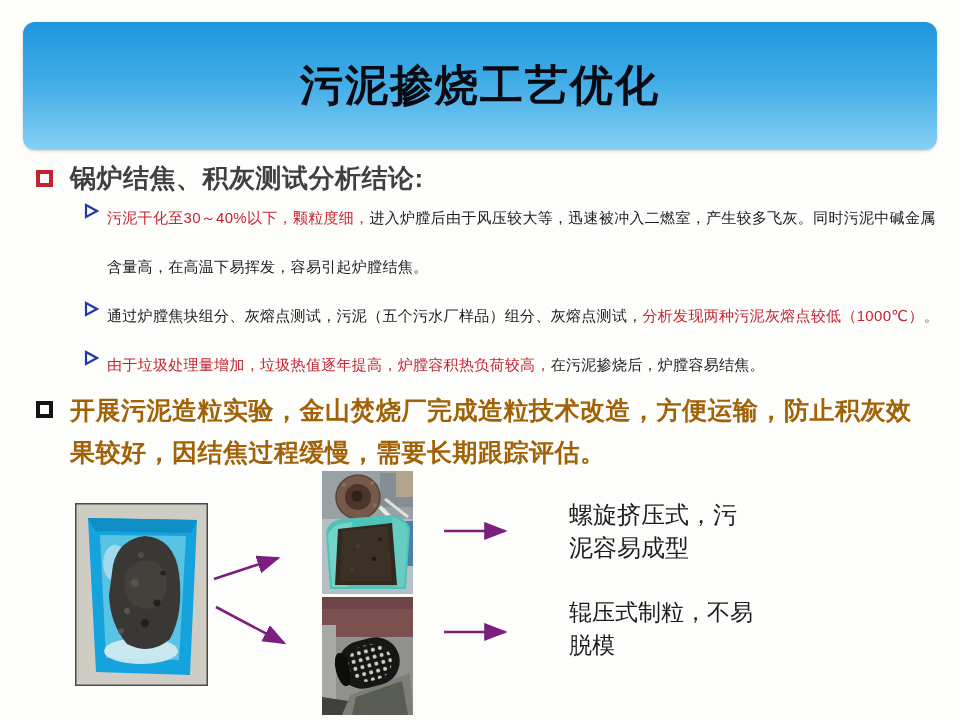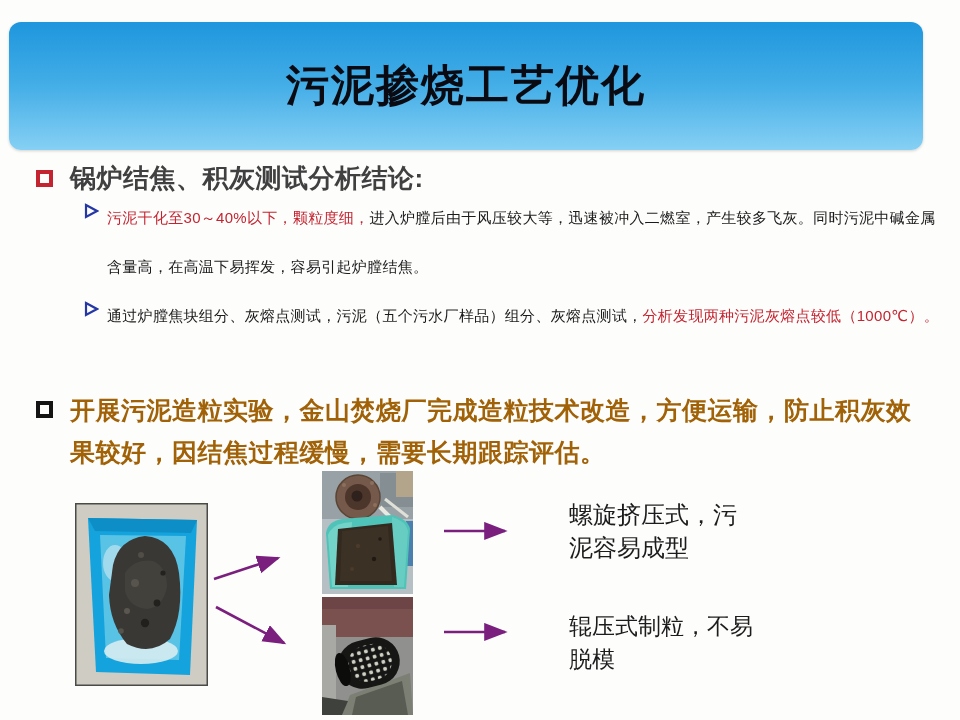--- a/index.html
+++ b/index.html
@@ -5,21 +5,21 @@
   * { margin:0; padding:0; box-sizing:border-box; }
   html,body { width:960px; height:720px; }
   body {
     font-family:"Liberation Sans","DejaVu Sans",sans-serif;
     background:#ffffff;
   }
   .slide { position:relative; width:960px; height:720px; background:#fdfdfc; overflow:hidden; }
 
   
   .banner {
-    position:absolute; left:9px; top:22px; width:914px; height:128px;
+    position:absolute; left:23px; top:22px; width:914px; height:128px;
     border-radius:12px;
     background:linear-gradient(180deg,#1e96dd 0%, #44aee7 50%, #86d0f4 100%);
     box-shadow:0 1px 3px rgba(0,0,0,.18);
     display:flex; align-items:center; justify-content:center;
   }
   .banner h1 { font-size:43px; font-weight:800; color:#0a0a12; letter-spacing:2px; }
 
   
   .sec1-head { position:absolute; left:36px; top:161px; display:flex; align-items:center; }
   .sq { flex:0 0 auto; width:17px; height:17px; }
@@ -40,21 +40,21 @@
   
   .photo { position:absolute; display:block; }
   .p1 { left:75px;  top:503px; width:133px; height:183px; }
   .p2 { left:322px; top:471px; width:91px;  height:123px; }
   .p3 { left:322px; top:597px; width:91px;  height:118px; }
 
   .arrows { position:absolute; left:0; top:0; width:960px; height:720px; pointer-events:none; }
 
   .label { position:absolute; color:#1c1c1c;margin-left:36px; }
   .l1 { left:533px; top:498px; width:186px; font-size:24px; line-height:33px; }
-  .l2 { left:533px; top:610px; width:204px; font-size:23px; line-height:33px; }
+  .l2 { left:533px; top:596px; width:204px; font-size:23px; line-height:33px; }
 </style>
 </head>
 <body>
 
 <div class="slide">
 
   <div class="banner">
     <h1>污泥掺烧工艺优化</h1>
   </div>
 
@@ -76,20 +76,28 @@
 
     <div class="sub-item">
       <span class="marker">
         <svg width="15" height="18" viewBox="0 0 15 18">
             <path d="M2,3 L13,9 L2,15 Z" fill="none" stroke="#2437a5" stroke-width="2.2"></path>
           </svg>
       </span>
       <p class="sub-text"><span>通过炉膛焦块组分、灰熔点测试，污泥（五个污水厂样品）组分、灰熔点测试，</span><span class="red-text">分析发现两种污泥灰熔点较低（1000℃）。</span></p>
     </div>
 
+    <div class="sub-item">
+      <span class="marker">
+        <svg width="15" height="18" viewBox="0 0 15 18">
+            <path d="M2,3 L13,9 L2,15 Z" fill="none" stroke="#2437a5" stroke-width="2.2"></path>
+          </svg>
+      </span>
+      <p class="sub-text"><span class="red-text">由于垃圾处理量增加，垃圾热值逐年提高，炉膛容积热负荷较高，</span><span>在污泥掺烧后，炉膛容易结焦。</span></p>
+    </div>
 
   </div>
 
   <div class="sec2">
     <span class="sq black"></span>
     <p class="sec2-text">开展污泥造粒实验，金山焚烧厂完成造粒技术改造，方便运输，防止积灰效果较好，因结焦过程缓慢，需要长期跟踪评估。</p>
   </div>
 
   <svg class="photo p1" viewBox="0 0 133 183">
     <rect x="0.75" y="0.75" width="131.5" height="181.5" fill="#cfccc3" stroke="#4a4a46" stroke-width="1.5"></rect>

